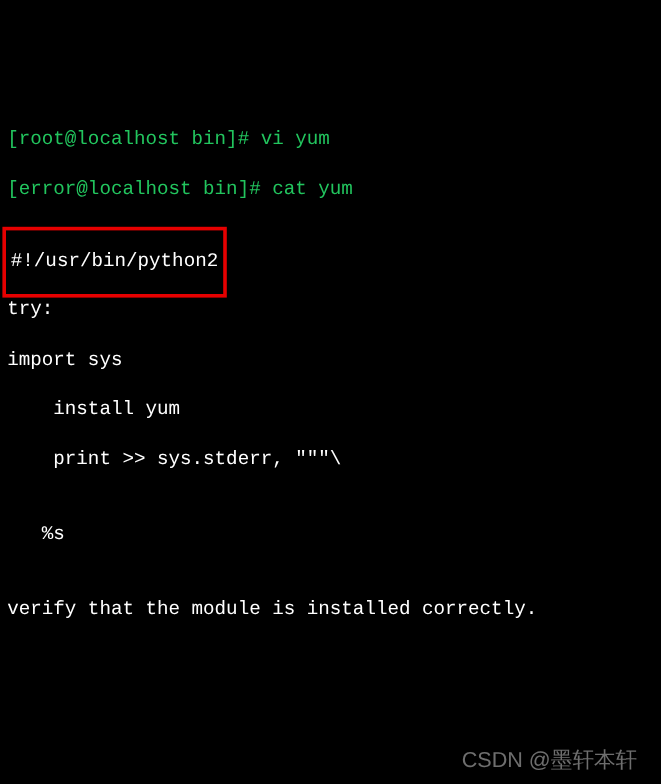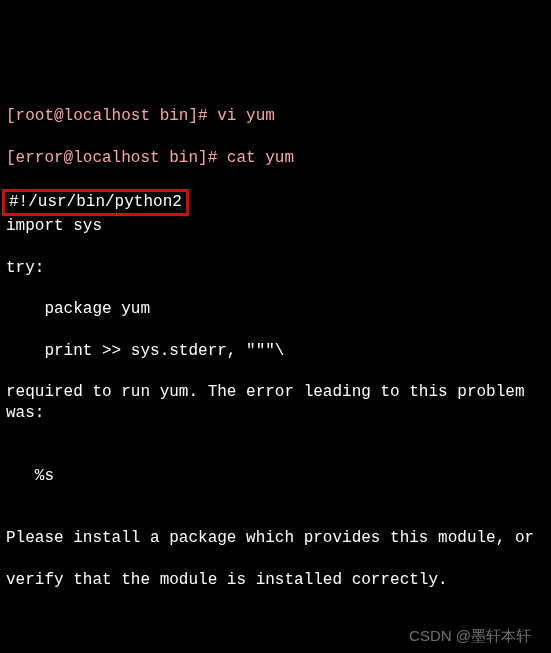--- a/index.html
+++ b/index.html
@@ -17,60 +17,58 @@
       height: 653px;
       overflow: hidden;
       position: relative;
       white-space: pre-wrap;
       word-wrap: break-word;
     }
     .terminal {
       padding: 2px 6px;
     }
     .prompt {
-      color: #fca5a5;
+      color: #22c55e;
       font-family: Liberation Mono, monospace;
     }
     .highlight-box {
       border: 3px solid #e60000;
       display: inline-block;
-      padding: 0px 4px;
+      padding: 16px 4px;
       margin-left: -4px;
     }
     .watermark {
       position: absolute;
       bottom: 8px;
       right: 20px;
       color: rgba(200, 200, 200, 0.55);
       font-family: Arial, sans-serif;
-      font-size: 15px;
+      font-size: 18px;
       pointer-events: none;
     }
     .line {
       display: block;
     }
   </style>
 </head>
 <body>
 
 
 
 <div class="terminal">
 <span class="line prompt">[root@localhost bin]# vi yum</span>
 <span class="line prompt">[error@localhost bin]# cat yum</span>
 <span class="highlight-box"><span>#!/usr/bin/python2</span></span>
+<span class="line">try:</span>
 <span class="line">import sys</span>
-<span class="line">try:</span>
-<span class="line">    package yum</span>
+<span class="line">    install yum</span>
 <span class="line">    print &gt;&gt; sys.stderr, """\</span>
-<span class="line">required to run yum. The error leading to this problem was:</span>
 <span class="line"></span>
 <span class="line">   %s</span>
 <span class="line"></span>
-<span class="line">Please install a package which provides this module, or</span>
 <span class="line">verify that the module is installed correctly.</span>
 <span class="line"></span>
 
 
 
 <span class="line"></span>
 
 
 
 <span class="line"></span>

